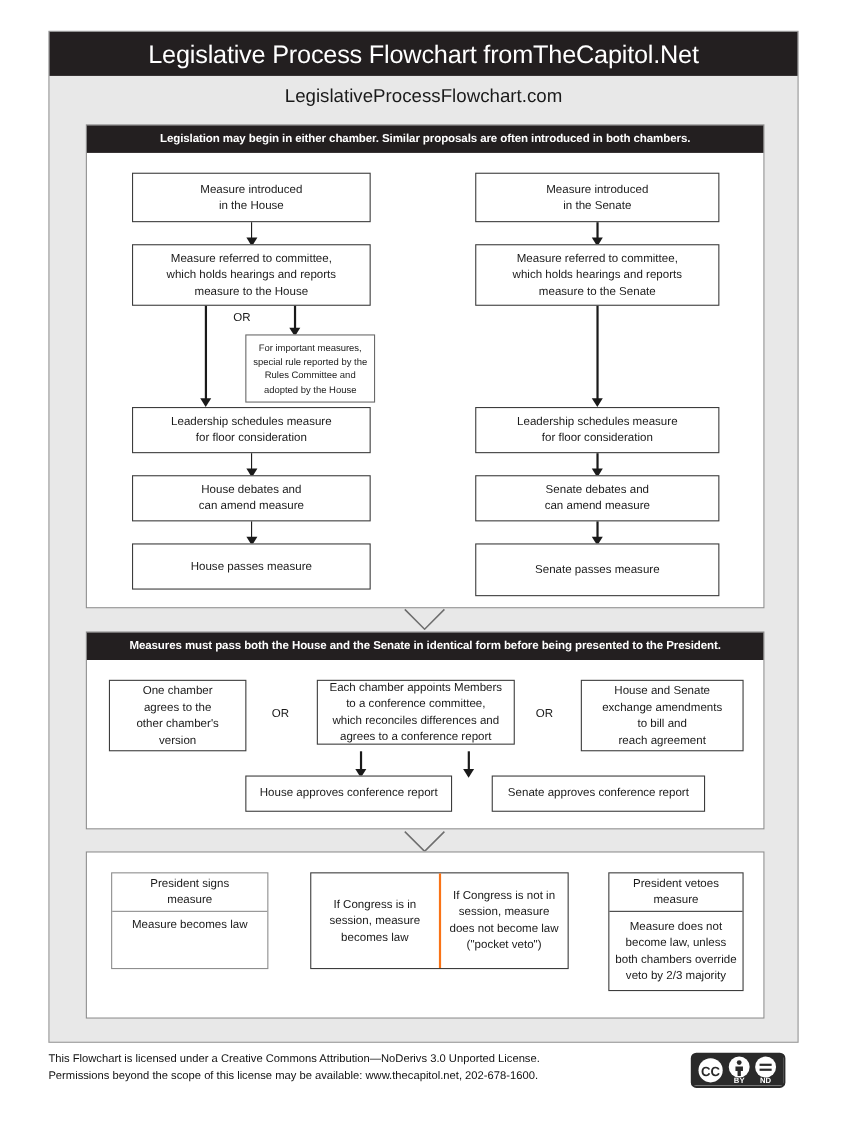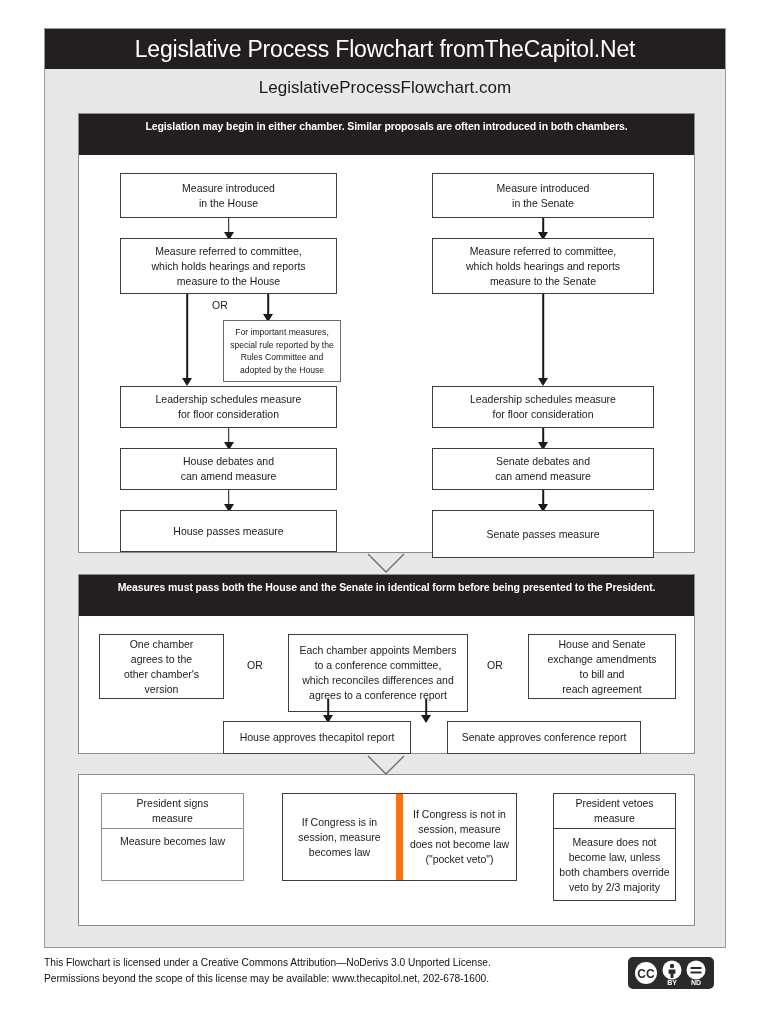--- a/index.html
+++ b/index.html
@@ -54,21 +54,21 @@
     width: 617px;
     background: #ffffff;
     border: 1px solid #8c8c8c;
   }
   .panel-header {
     background: #231f20;
     color: #ffffff;
     font-size: 10.5px;
     font-weight: bold;
     text-align: center;
-    padding: 6px 4px 23px 4px;
+    padding: 6px 4px 7px 4px;
     letter-spacing: -0.1px;
   }
   .panel-body { position: relative; }
 
   
   .fbox {
     position: absolute;
     border: 1px solid #3d3d3d;
     background: #ffffff;
     display: flex;
@@ -136,21 +136,21 @@
   }
   .splitbox .bottom-row { display: flex; flex: 1; }
   .splitbox .bottom-cell {
     flex: 1;
     display: flex; flex-direction: column;
     align-items: center; justify-content: center;
     text-align: center;
     font-size: 10.5px; line-height: 15px; color: #1a1a1a;
     padding: 2px 3px;
   }
-  .splitbox .bottom-cell + .bottom-cell { border-left: 7px solid #f97316; }
+  .splitbox .bottom-cell + .bottom-cell { border-left: 2px solid #f97316; }
   .splitbox.light { border-color: #8e8e8e; }
   .splitbox.light .top-cell, .splitbox.light .bottom-cell { border-color: #8e8e8e; }
 
   
   .footer {
     position: absolute;
     left: 44px; top: 955px;
     width: 682px;
     font-size: 10.2px;
     line-height: 15.5px;
@@ -300,21 +300,21 @@
 
         <div class="fbox" style="left:20px; top:18px; width:125px; height:65px;">
           <div>One chamber</div>
           <div>agrees to the</div>
           <div>other chamber's</div>
           <div>version</div>
         </div>
 
         <div class="or-label" style="left:168px; top:43px;">OR</div>
 
-        <div class="fbox" style="left:209px; top:18px; width:180px; height:78px;">
+        <div class="fbox" style="left:209px; top:18px; width:180px; height:59px;">
           <div>Each chamber appoints Members</div>
           <div>to a conference committee,</div>
           <div>which reconciles differences and</div>
           <div>agrees to a conference report</div>
         </div>
 
         <div class="or-label" style="left:408px; top:43px;">OR</div>
 
         <div class="fbox" style="left:449px; top:18px; width:148px; height:65px;">
           <div>House and Senate</div>
@@ -326,21 +326,21 @@
         <div class="arrow" style="left:249px; top:83px;">
           <div class="shaft" style="height:22px;"></div>
           <div class="head" style="top:16px;"></div>
         </div>
         <div class="arrow" style="left:347px; top:83px;">
           <div class="shaft" style="height:22px;"></div>
           <div class="head" style="top:16px;"></div>
         </div>
 
         <div class="fbox" style="left:144px; top:105px; width:188px; height:33px;">
-          <div>House approves thecapitol report</div>
+          <div>House approves conference report</div>
         </div>
         <div class="fbox" style="left:368px; top:105px; width:194px; height:33px;">
           <div>Senate approves conference report</div>
         </div>
 
       </div>
     </div>
 
     <div class="chevron" style="left:322px; top:726px;">
       <svg width="38" height="20" viewBox="0 0 38 20">

